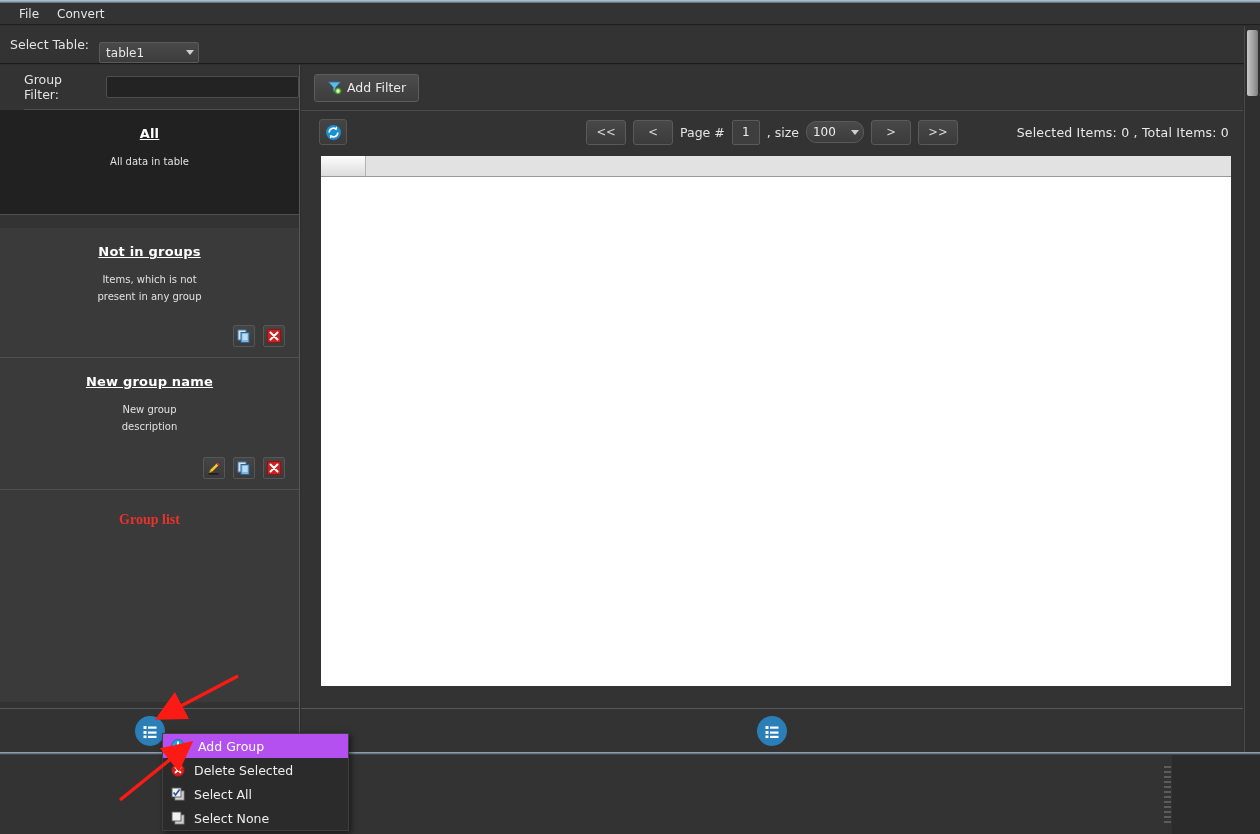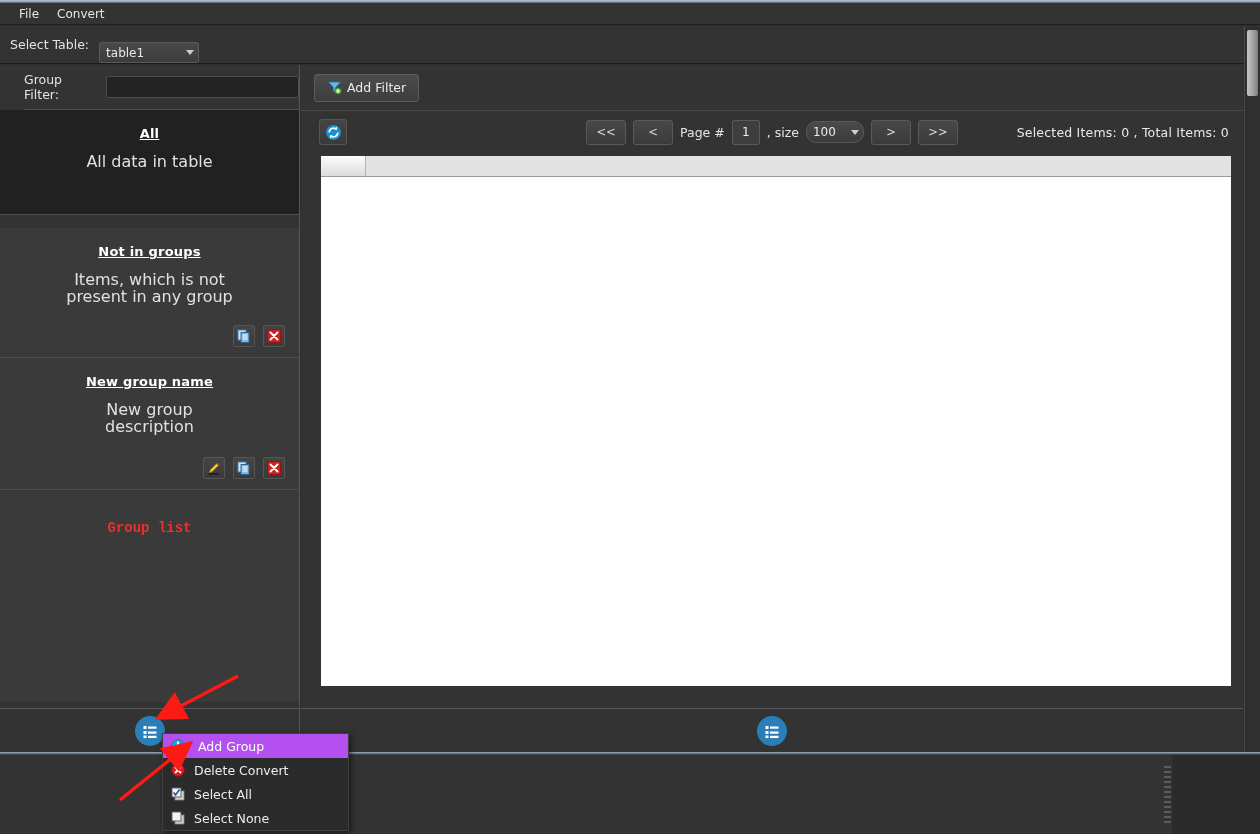--- a/index.html
+++ b/index.html
@@ -110,21 +110,21 @@
     text-align: center;
     color: #ffffff;
     font-size: 13px;
     font-weight: bold;
     text-decoration: underline;
     letter-spacing: 0.2px;
   }
   .gc-desc {
     text-align: center;
     color: #e0e0e0;
-    font-size: 16px;
+    font-size: 10px;
     margin-top: 12px;
     line-height: 17px;
   }
   .gc-actions {
     position: absolute;
     right: 14px; bottom: 10px;
     display: flex; gap: 8px;
   }
   .icon-btn {
     width: 20px; height: 20px;
@@ -136,26 +136,26 @@
   }
   .icon-btn svg { display: block; }
 
   .grouplist-label-area {
     background: #3a3a3a;
     height: 212px;
     position: relative;
   }
   .grouplist-label {
     position: absolute;
-    left: 0; right: 0; top: 30px;
+    left: 0; right: 0; top: 22px;
     text-align: center;
     color: #e8322c;
     font-size: 14px;
     font-weight: bold;
-    font-family: Liberation Mono, monospace;
+    font-family: Liberation Serif, serif;
   }
 
   
   .right-pane {
     position: absolute; left: 301px; top: 65px; width: 942px; height: 643px;
     background: #333333;
     box-sizing: border-box;
   }
   .filter-bar {
     height: 46px;
@@ -576,21 +576,21 @@
       <span>Add Group</span>
     </div>
 
     <div class="ctx-item">
       <span class="ctx-ico">
         <svg width="14" height="14" viewBox="0 0 14 14">
           <circle cx="7" cy="7" r="6.4" fill="#d51f1f" stroke="#8e1010" stroke-width="0.8"></circle>
           <path d="M4.6 4.6 L9.4 9.4 M9.4 4.6 L4.6 9.4" stroke="#ffffff" stroke-width="2" stroke-linecap="round"></path>
         </svg>
       </span>
-      <span>Delete Convert</span>
+      <span>Delete Selected</span>
     </div>
 
     <div class="ctx-item">
       <span class="ctx-ico">
         <svg width="14" height="14" viewBox="0 0 14 14">
           <rect x="4" y="4" width="9" height="9" fill="#cfcfcf" stroke="#8a8a8a" stroke-width="0.8"></rect>
           <rect x="1" y="1" width="9" height="9" fill="#f2f2f2" stroke="#5a5a5a" stroke-width="0.9"></rect>
           <path d="M2.6 5.5 L4.5 8 L8.6 2.6" fill="none" stroke="#2453a8" stroke-width="1.6"></path>
         </svg>
       </span>

